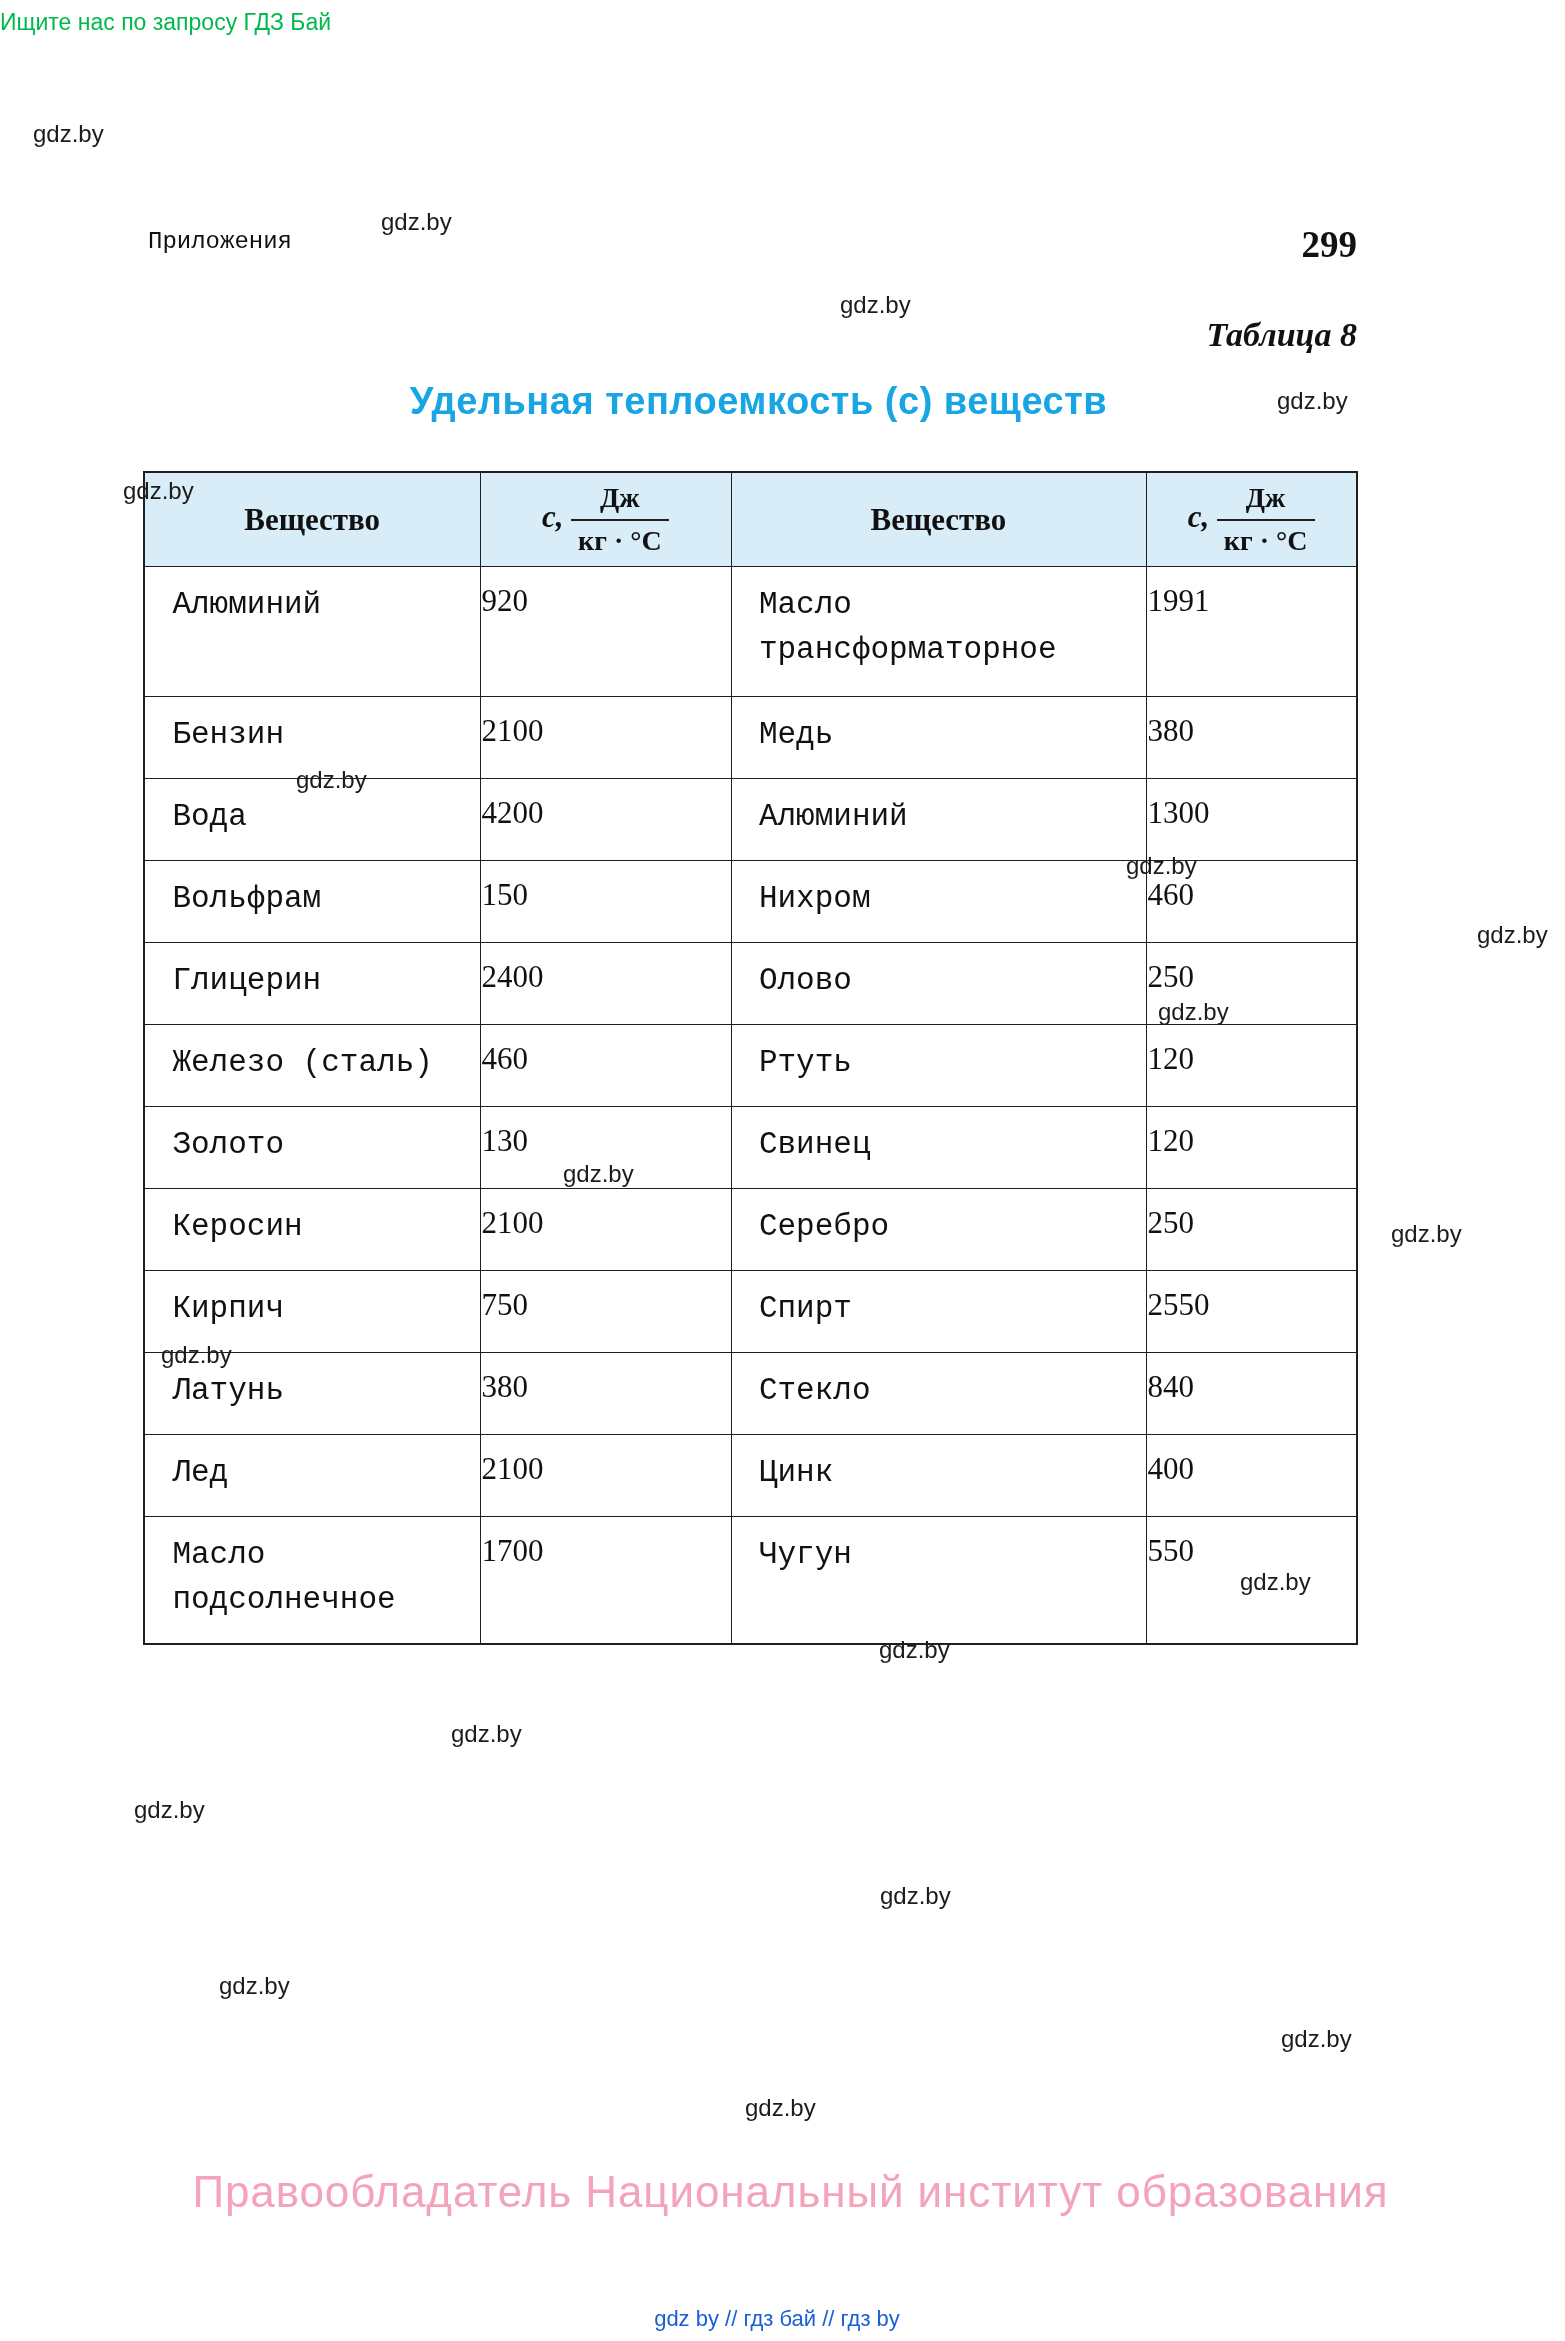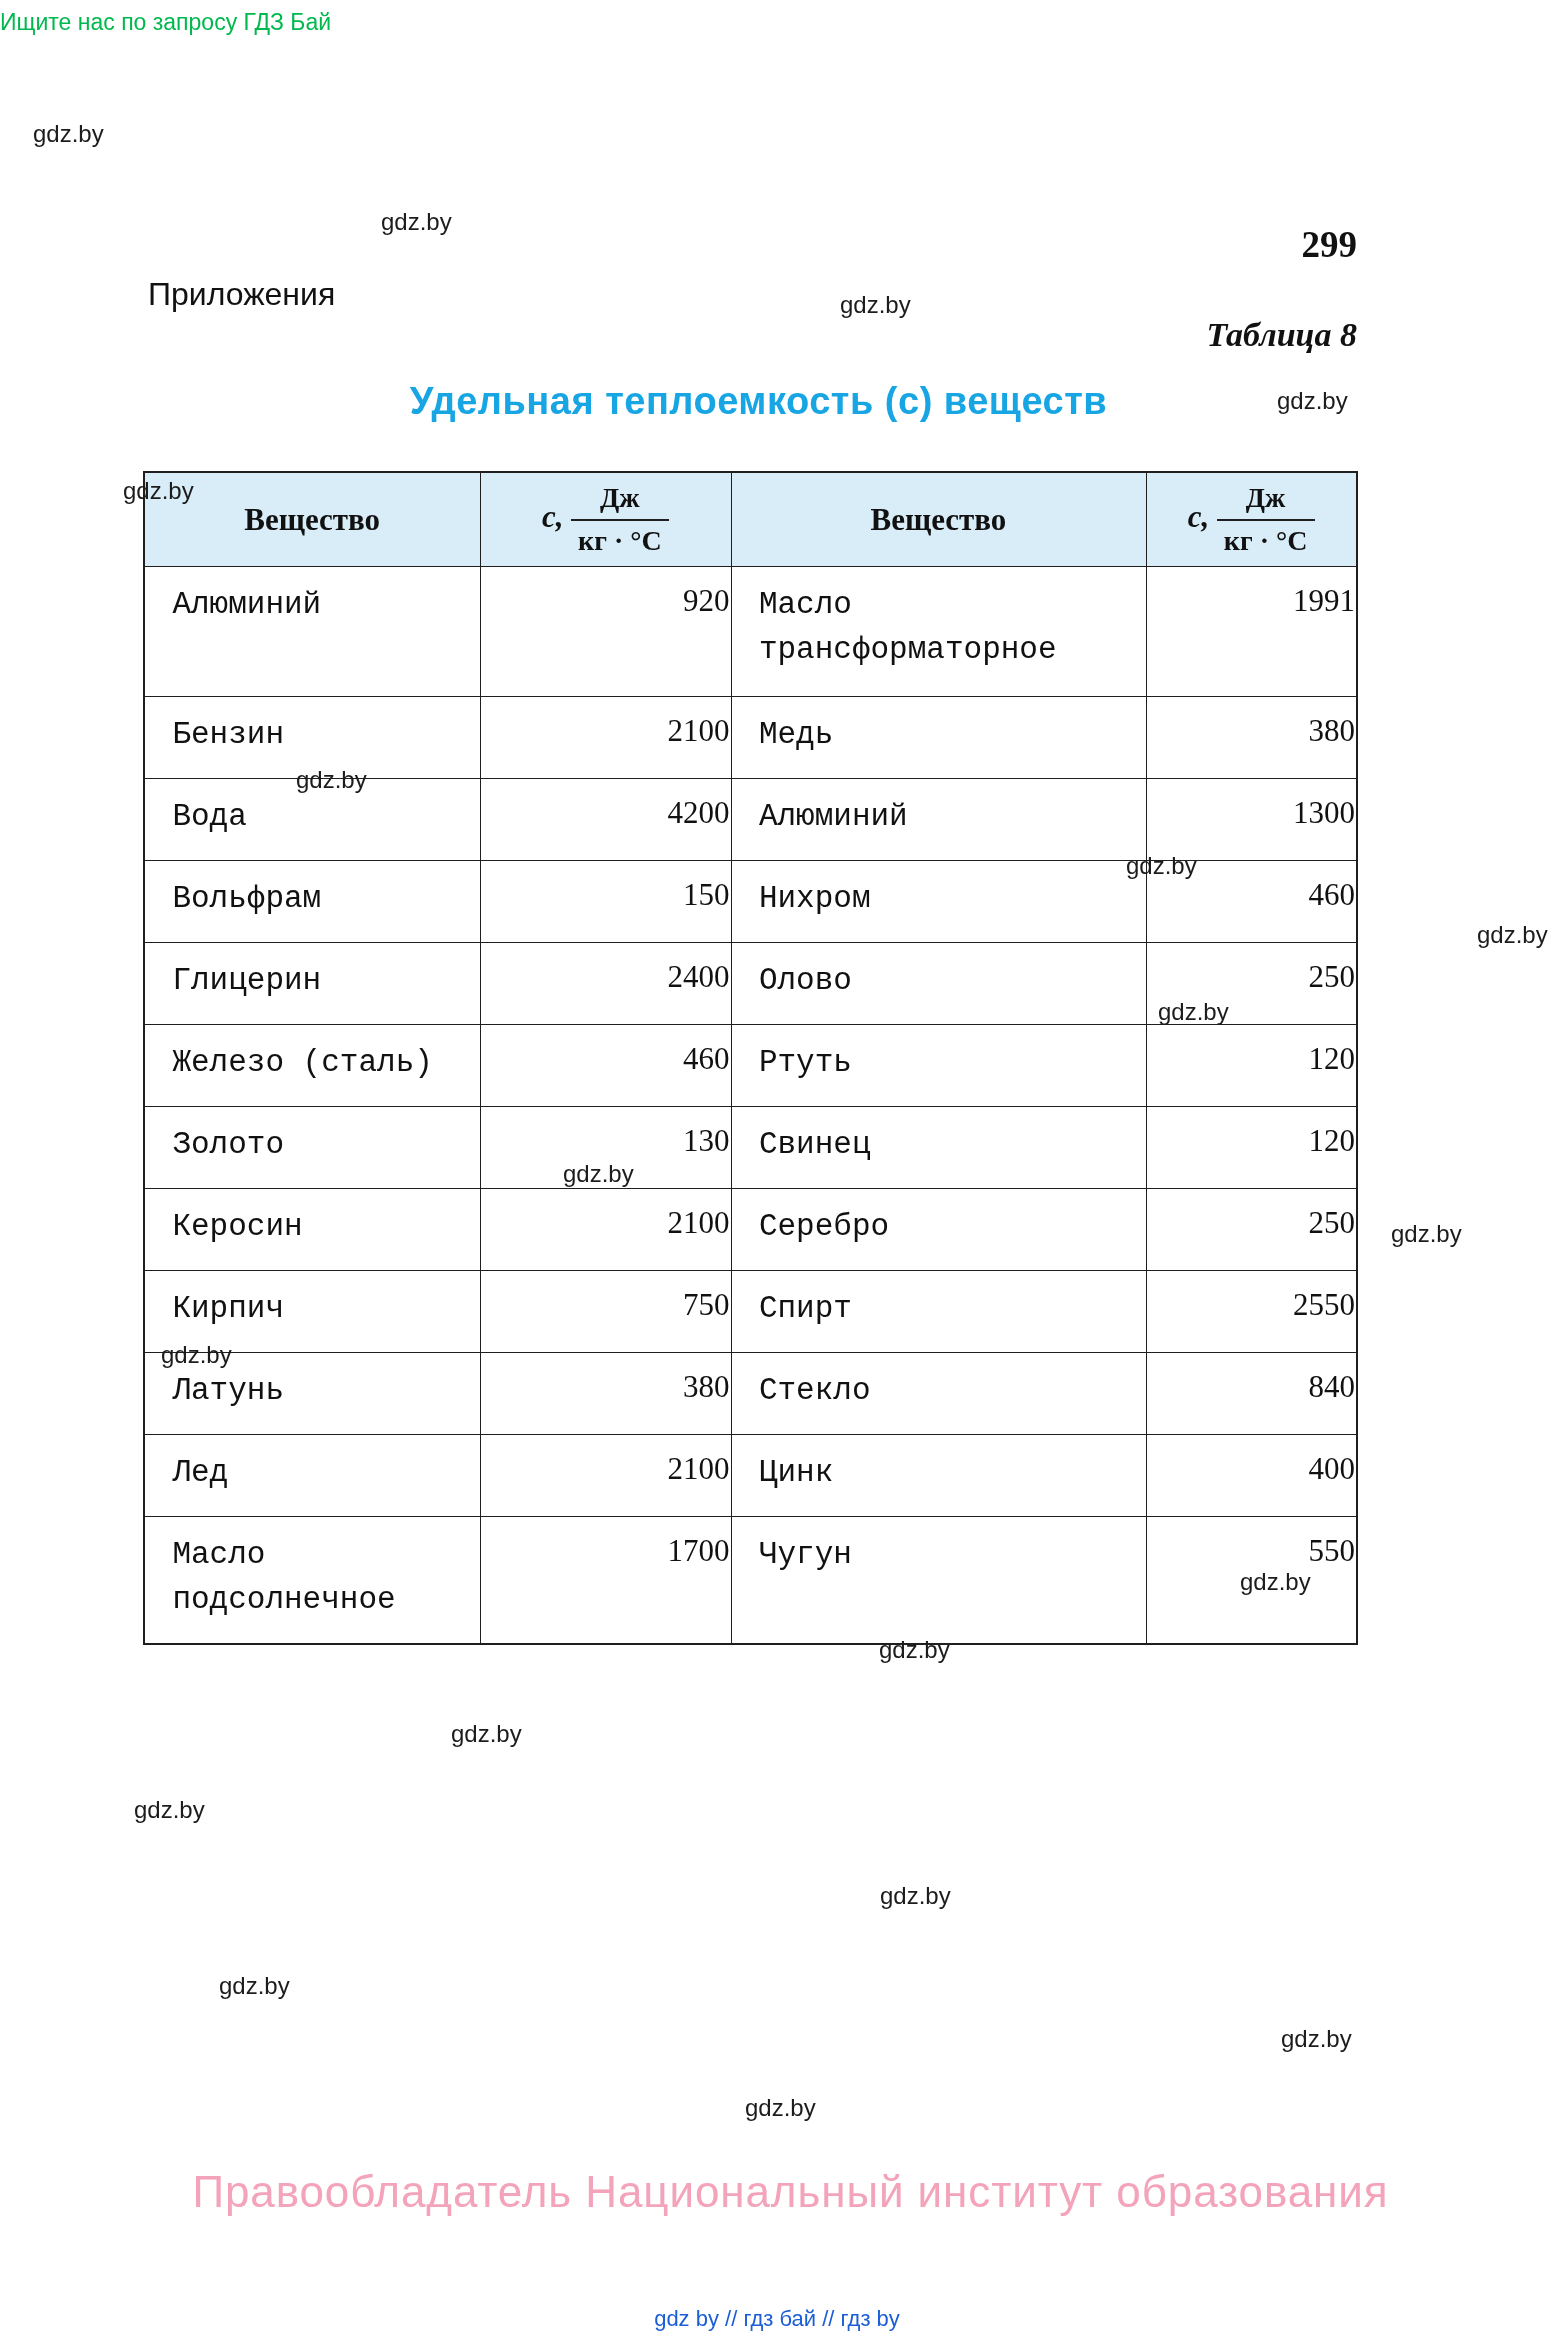--- a/index.html
+++ b/index.html
@@ -12,21 +12,21 @@
   .top-banner{
     position:absolute;top:9.1px;left:0;width:1565px;
     font-size:23px;color:#00b94e;
   }
   .wm{
     position:absolute;font-size:24px;color:#1c1c1c;z-index:6;
     font-family:"Liberation Sans",sans-serif;white-space:nowrap;
   }
   .header-left{
     position:absolute;left:148px;top:228px;
-    font-family:Liberation Sans, sans-serif;font-size:32px;color:#111;margin-top:48px;
+    font-family:Liberation Mono, monospace;font-size:24px;color:#111;
   }
   .page-number{
     position:absolute;right:208px;top:223px;
     font-family:"Liberation Serif",serif;font-size:37px;font-weight:bold;
   }
   .table-caption{
     position:absolute;right:208px;top:316px;
     font-family:"Liberation Serif",serif;font-size:34px;font-weight:bold;font-style:italic;
   }
   .doc-title{
@@ -42,21 +42,21 @@
   table.heat thead th{
     background:#d8edf8;height:91px;vertical-align:middle;text-align:center;
     font-family:"Liberation Serif",serif;font-size:31px;font-weight:bold;
   }
   td.sub{
     font-family:Liberation Mono, monospace;font-size:31px;
     padding:16.4px 9.1px 7.3px 27.4px;vertical-align:top;white-space:pre-line;line-height:1.45;
   }
   td.val{
     font-family:"Liberation Serif",serif;font-size:31px;
-    text-align:right;vertical-align:top;padding-top:16.4px;
+    text-align:left;vertical-align:top;padding-top:16.4px;
   }
   tr.tall{height:130px;}
   tr.norm{height:82px;}
   tr.tall2{height:127px;}
 
   .c-pref{font-style:italic;font-weight:bold;margin-right:7.3px;}
   .frac{display:inline-block;vertical-align:middle;text-align:center;}
   .frac .num{display:block;font-size:28px;padding:0 7.3px 4.6px;}
   .frac .den{display:block;font-size:28px;border-top:2.7px solid #1f1f1f;padding:4.6px 7.3px 0;}
 

